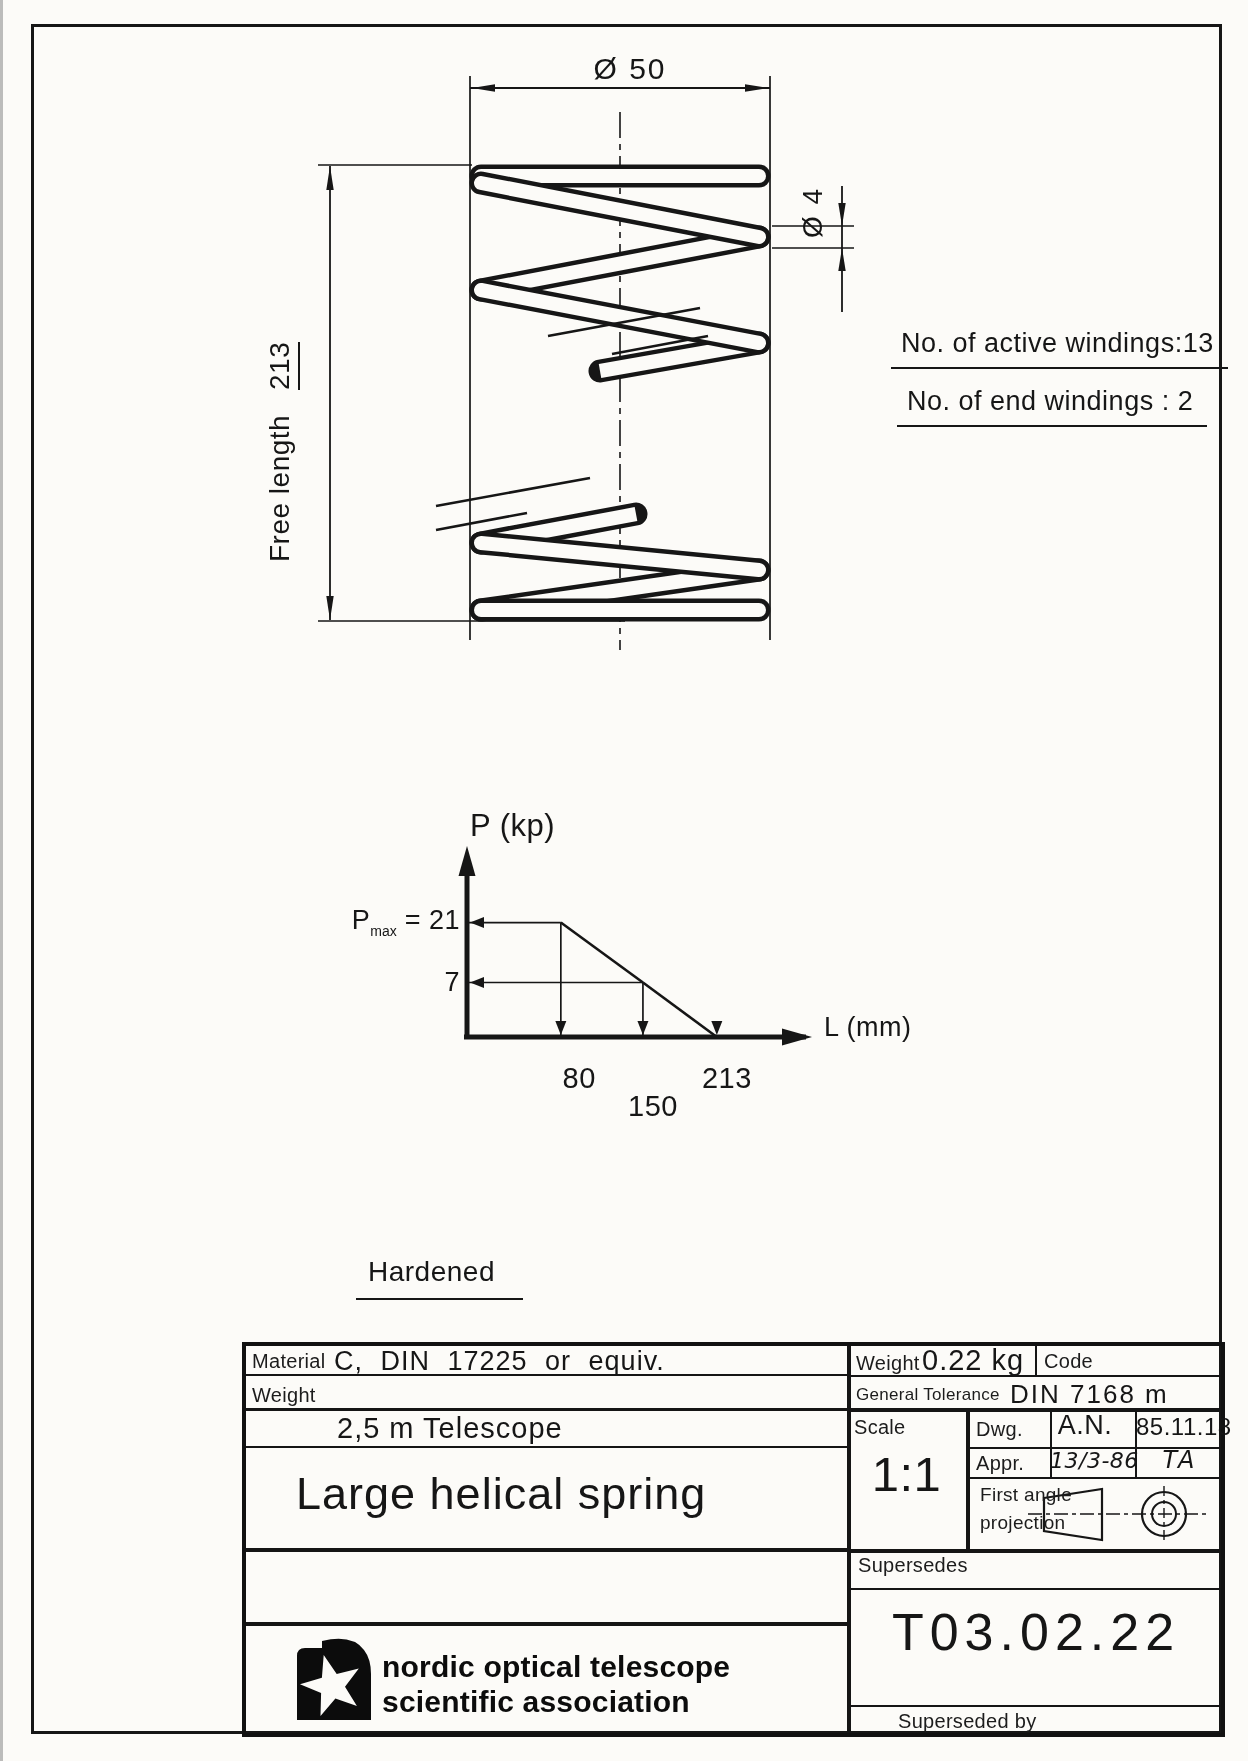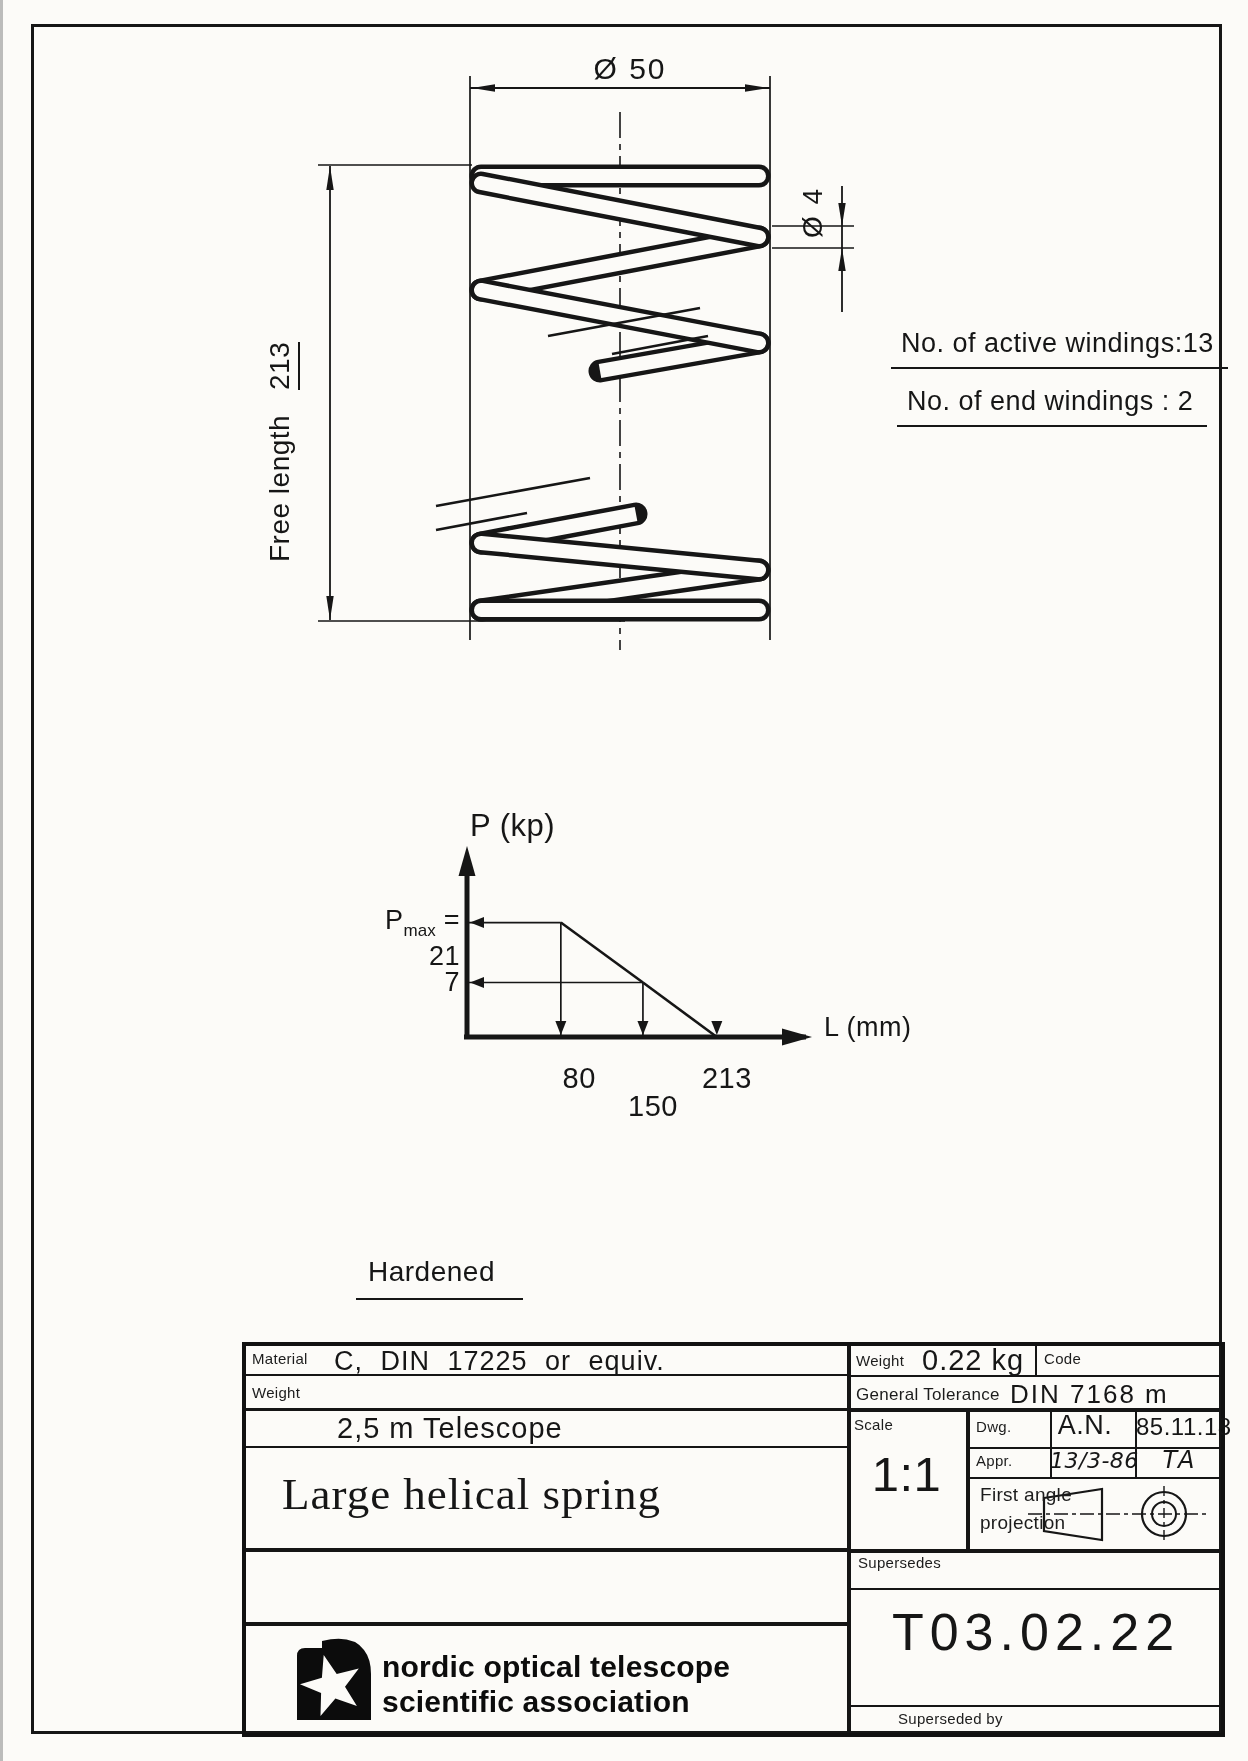--- a/index.html
+++ b/index.html
@@ -1,28 +1,28 @@
 <!DOCTYPE html>
 <html><head>
 <meta charset="utf-8">
 <style>
   html,body{margin:0;padding:0;background:#e8e8e4;}
   #page{position:relative;width:1248px;height:1761px;background:#fcfbf8;overflow:hidden;
         font-family:"Liberation Sans",sans-serif;color:#121212;}
   .abs{position:absolute;white-space:nowrap;}
   .tech{font-family:"Liberation Sans",sans-serif;color:#161616;letter-spacing:0.5px;}
-  .small-label{font-size:15px;color:#1c1c1c;letter-spacing:0.3px;}
+  .small-label{font-size:20px;color:#1c1c1c;letter-spacing:0.3px;}
   .hl{position:absolute;background:#151515;}
   .vl{position:absolute;background:#151515;}
   .vtext{position:absolute;transform:rotate(-90deg);transform-origin:0 0;white-space:nowrap;}
   .u{border-bottom:2px solid #161616;padding-bottom:3px;}
   .note{font-size:27px;border-bottom:2px solid #161616;padding:0 14px 8px 10px;letter-spacing:0.5px;}
   .xtick{position:absolute;width:70px;text-align:right;top:1062px;font-size:29px;}
   .ylab{position:absolute;text-align:right;font-size:27px;}
-  sub.mx{font-size:17px;vertical-align:-7px;letter-spacing:0;}
+  sub.mx{font-size:14px;vertical-align:-7px;letter-spacing:0;}
   .ctr{text-align:center;}
   svg{position:absolute;left:0;top:0;}
   #frame{position:absolute;left:31px;top:24px;width:1191px;height:1710px;border:3px solid #161616;box-sizing:border-box;}
   #tblock{position:absolute;left:242px;top:1342px;width:983px;height:395px;border:4px solid #111;box-sizing:border-box;}
   .bigtitle{font-size:45px;letter-spacing:1px;}
   .company{font-size:30px;font-weight:bold;color:#0c0c0c;letter-spacing:0.2px;}
   .hand{font-style:italic;font-family:"DejaVu Sans",sans-serif;}
 </style>
 </head>
 <body>
@@ -181,21 +181,21 @@
   <div class="abs small-label" style="left:252px;top:1384px;">Weight</div>
 
   <div class="abs small-label" style="left:856px;top:1352px;">Weight</div>
   <div class="abs tech" style="left:922px;top:1344px;font-size:29px;letter-spacing:1px;">0.22 kg</div>
   <div class="abs small-label" style="left:1044px;top:1350px;">Code</div>
 
   <div class="abs small-label" style="left:856px;top:1385px;font-size:17px;">General Tolerance</div>
   <div class="abs tech" style="left:1010px;top:1379px;font-size:26px;letter-spacing:2px;">DIN 7168 m</div>
 
   <div class="abs tech" style="left:337px;top:1412px;font-size:29px;letter-spacing:1px;">2,5 m Telescope</div>
-  <div class="abs tech bigtitle" style="left:282px;top:1468px;font-family:Liberation Serif, serif;">Large helical spring</div>
+  <div class="abs tech bigtitle" style="left:296px;top:1468px;">Large helical spring</div>
 
   <div class="abs small-label" style="left:854px;top:1416px;">Scale</div>
   <div class="abs tech ctr" style="left:847px;top:1446px;width:119px;font-size:49px;">1:1</div>
 
   <div class="abs small-label" style="left:976px;top:1418px;">Dwg.</div>
   <div class="abs tech ctr" style="left:1050px;top:1410px;width:70px;font-size:27px;">A.N.</div>
   <div class="abs tech ctr" style="left:1136px;top:1413px;width:88px;font-size:24px;">85.11.18</div>
 
   <div class="abs small-label" style="left:976px;top:1452px;">Appr.</div>
   <div class="abs tech hand ctr" style="left:1050px;top:1448px;width:85px;font-size:22px;">13/3-86</div>

